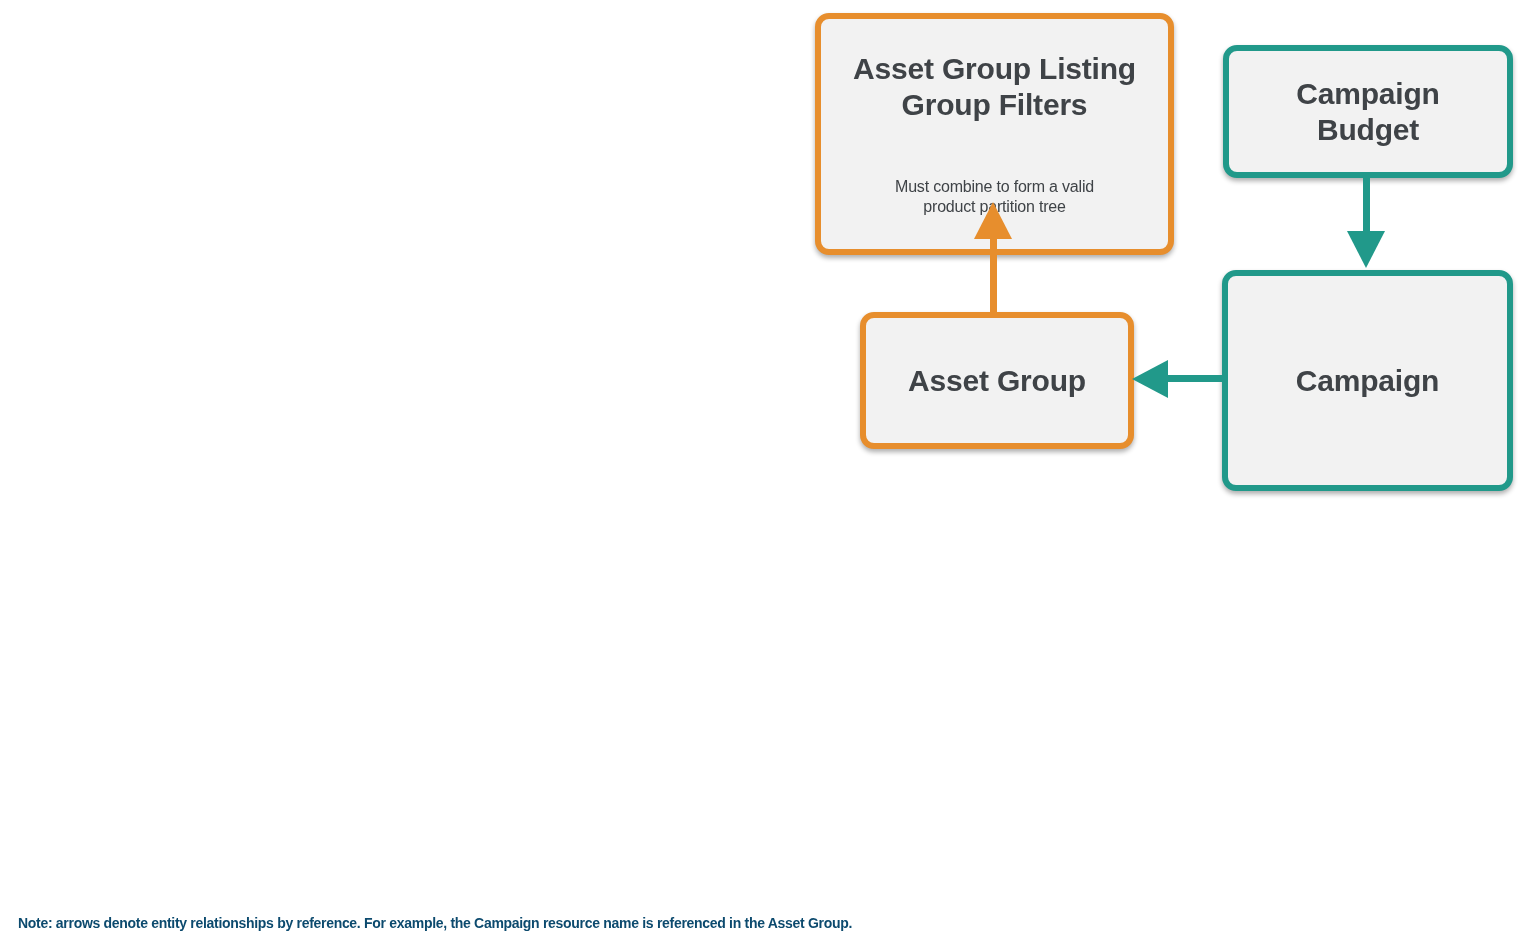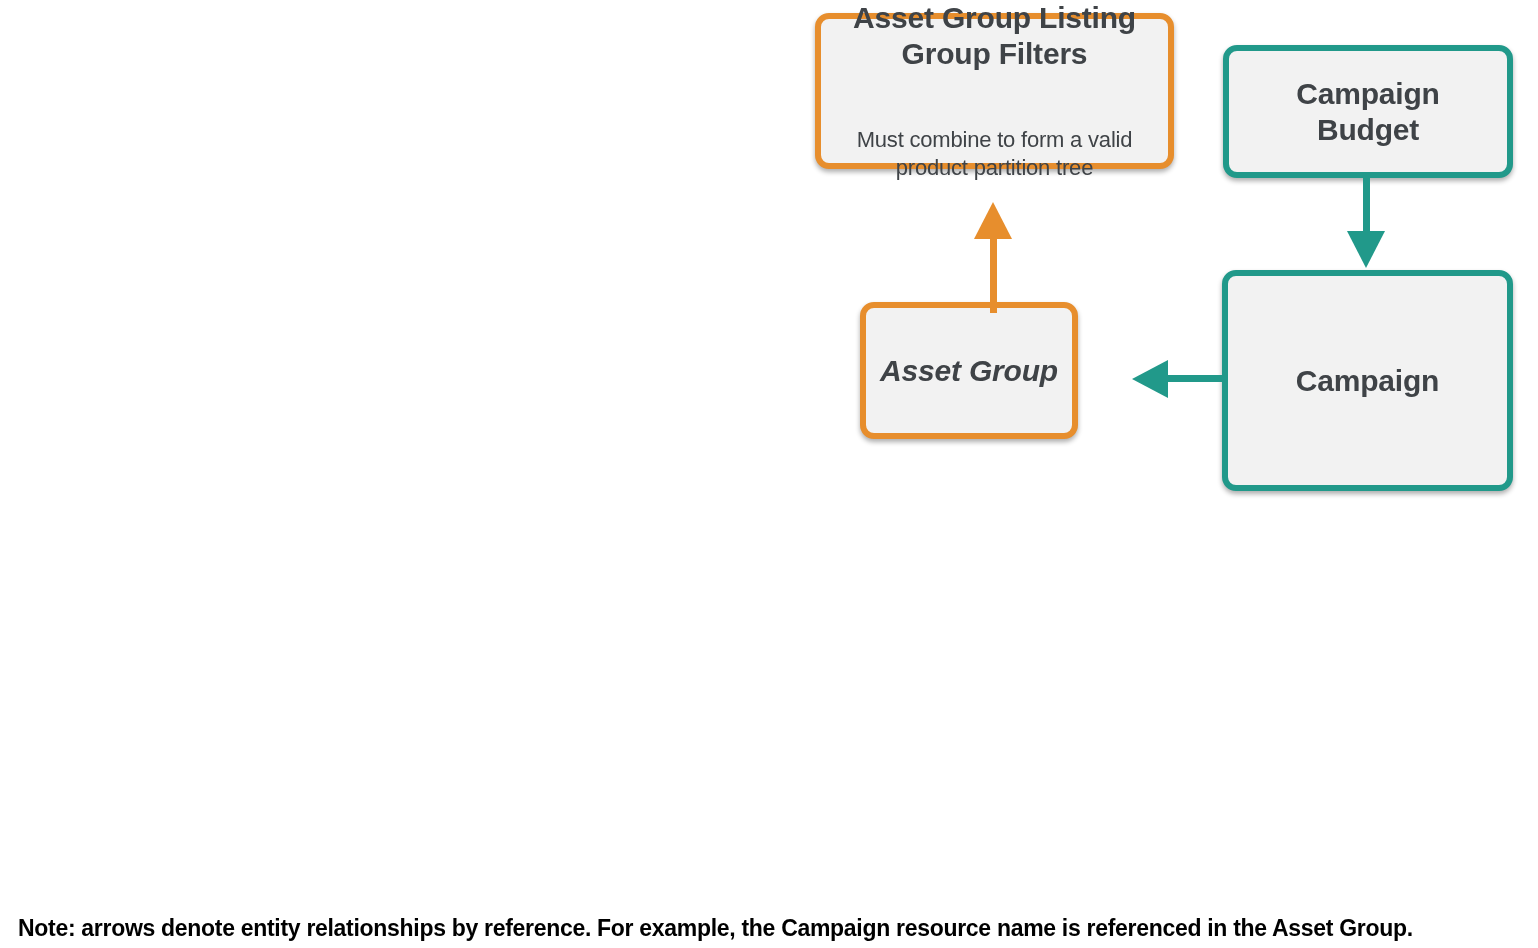--- a/index.html
+++ b/index.html
@@ -35,33 +35,33 @@
   .box.teal   { border: 6px solid var(--teal); }
   .title {
     font-size: 30px;
     font-weight: 700;
     line-height: 1.2;
     color: var(--text);
     white-space: pre-line;
     letter-spacing: -0.2px;
   }
   .subtitle {
-    font-size: 22px;
+    font-size: 16px;
     font-weight: 400;
     line-height: 1.26;
     color: var(--text);
     white-space: pre-line;
     margin-top: 6px;
     letter-spacing: -0.2px;
   }
   
-  #box-aglgf    { left: 815px;  top: 13px;  width: 359px; height: 156px; gap: 48px; }
+  #box-aglgf    { left: 815px;  top: 13px;  width: 359px; height: 242px; gap: 48px; }
   #box-budget   { left: 1223px; top: 45px;  width: 290px; height: 133px; }
   #box-campaign { left: 1222px; top: 270px; width: 291px; height: 221px; }
-  #box-asset    { left: 860px;  top: 302px; width: 218px; height: 137px; font-style: italic; }
+  #box-asset    { left: 860px;  top: 312px; width: 274px; height: 137px; }
 
   
   .arrow-part { position: absolute; }
   .shaft { background: var(--teal); }
   .shaft.orange-bg { background: var(--orange); }
   .head { width: 0; height: 0; }
 
   
   #arrow-up-shaft { left: 990px; top: 236px; width: 7px; height: 77px; }
   #arrow-up-head  {
@@ -84,23 +84,23 @@
     left: 1132px; top: 360px;
     border-top: 19px solid transparent;
     border-bottom: 19px solid transparent;
     border-right: 36px solid var(--teal);
   }
 
   .note {
     position: absolute;
     left: 18px;
     top: 915px;
-    font-size: 23px;
+    font-size: 14px;
     font-weight: 700;
-    color: #000000;
+    color: #0c4a6e;
     letter-spacing: -0.3px;
     white-space: nowrap;
   }
 </style>
 </head>
 <body>
 
 <div class="canvas">
 
   <div class="box orange" id="box-aglgf">

